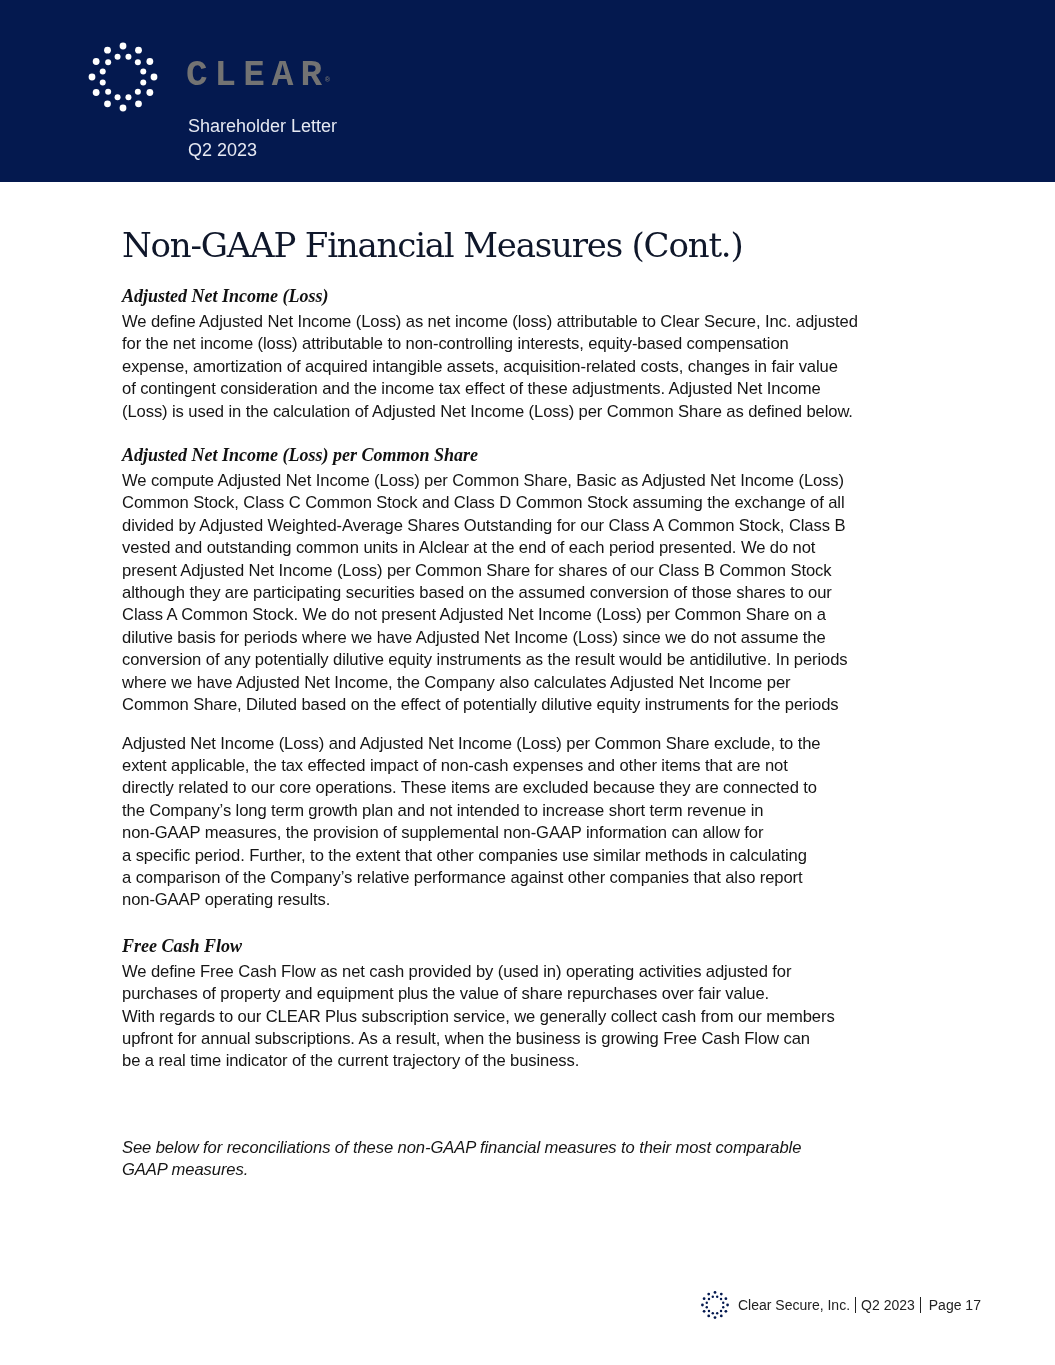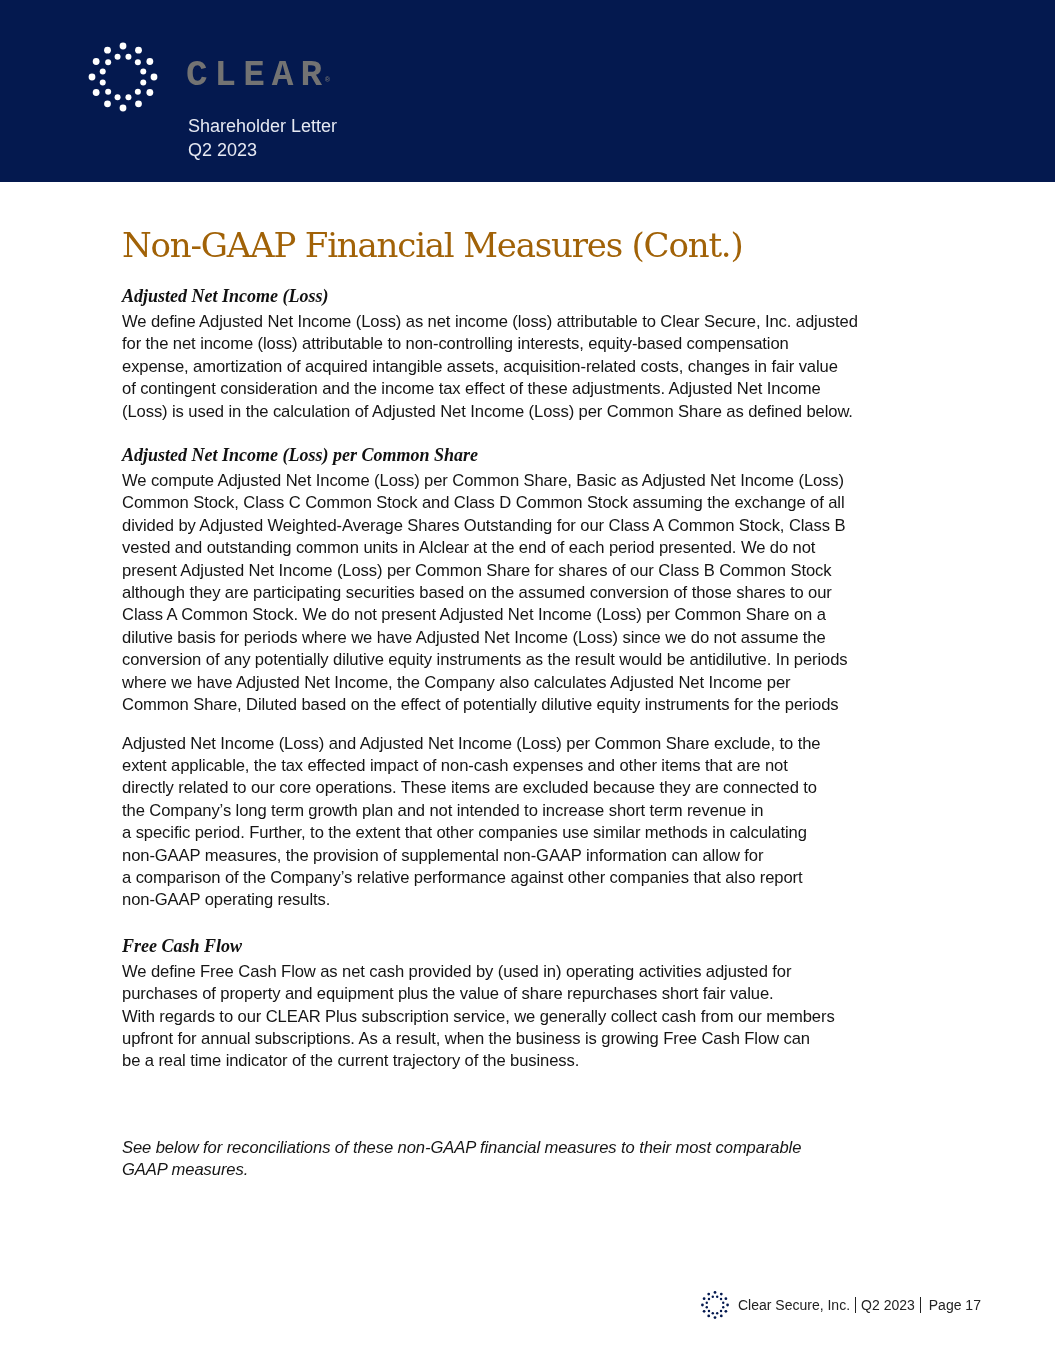--- a/index.html
+++ b/index.html
@@ -18,21 +18,21 @@
     }
     .wordmark sup { font-size: 8px; letter-spacing: 0; vertical-align: top; position: relative; top: 4px; left: -4px; font-weight: 400; }
     .subtitle {
       position: absolute; left: 188px; top: 114px;
       font-size: 18px; line-height: 24px; color: #e6e9f2;
     }
 
     .content { position: absolute; left: 122px; top: 222px; width: 810px; }
     .page-title {
       font-family: "DejaVu Serif", serif; font-size: 34px; font-weight: 400;
-      letter-spacing: -1.2px; color: #a16207; line-height: 46px; margin-bottom: 16px;
+      letter-spacing: -1.2px; color: #0f172a; line-height: 46px; margin-bottom: 16px;
     }
     .sec-title {
       font-family: "Liberation Serif", serif; font-style: italic; font-weight: 700;
       font-size: 18px; line-height: 24px; color: #111; margin-bottom: 3px;
     }
     .para {
       font-size: 16.6px; line-height: 22.4px; color: #151515; letter-spacing: -0.1px;
     }
     .para .line { display: block; white-space: nowrap; }
     .gap-sm { height: 16px; }
@@ -112,34 +112,34 @@
       <span class="line">conversion of any potentially dilutive equity instruments as the result would be antidilutive. In periods</span>
       <span class="line">where we have Adjusted Net Income, the Company also calculates Adjusted Net Income per</span>
       <span class="line">Common Share, Diluted based on the effect of potentially dilutive equity instruments for the periods</span>
     </p>
     <div class="gap-sm"></div>
     <p class="para">
       <span class="line">Adjusted Net Income (Loss) and Adjusted Net Income (Loss) per Common Share exclude, to the</span>
       <span class="line">extent applicable, the tax effected impact of non-cash expenses and other items that are not</span>
       <span class="line">directly related to our core operations. These items are excluded because they are connected to</span>
       <span class="line">the Company’s long term growth plan and not intended to increase short term revenue in</span>
+      <span class="line">non-GAAP measures, the provision of supplemental non-GAAP information can allow for</span>
       <span class="line">a specific period. Further, to the extent that other companies use similar methods in calculating</span>
-      <span class="line">non-GAAP measures, the provision of supplemental non-GAAP information can allow for</span>
       <span class="line">a comparison of the Company’s relative performance against other companies that also report</span>
       <span class="line">non-GAAP operating results.</span>
     </p>
   </div>
 
   <div style="height:22px"></div>
 
   <div>
     <div class="sec-title">Free Cash Flow</div>
     <p class="para">
       <span class="line">We define Free Cash Flow as net cash provided by (used in) operating activities adjusted for</span>
-      <span class="line">purchases of property and equipment plus the value of share repurchases short fair value.</span>
+      <span class="line">purchases of property and equipment plus the value of share repurchases over fair value.</span>
       <span class="line">With regards to our CLEAR Plus subscription service, we generally collect cash from our members</span>
       <span class="line">upfront for annual subscriptions. As a result, when the business is growing Free Cash Flow can</span>
       <span class="line">be a real time indicator of the current trajectory of the business.</span>
     </p>
     <div class="gap-sm"></div>
     <p class="para italic">
       <span class="line">See below for reconciliations of these non-GAAP financial measures to their most comparable</span>
       <span class="line">GAAP measures.</span>
     </p>
   </div>

